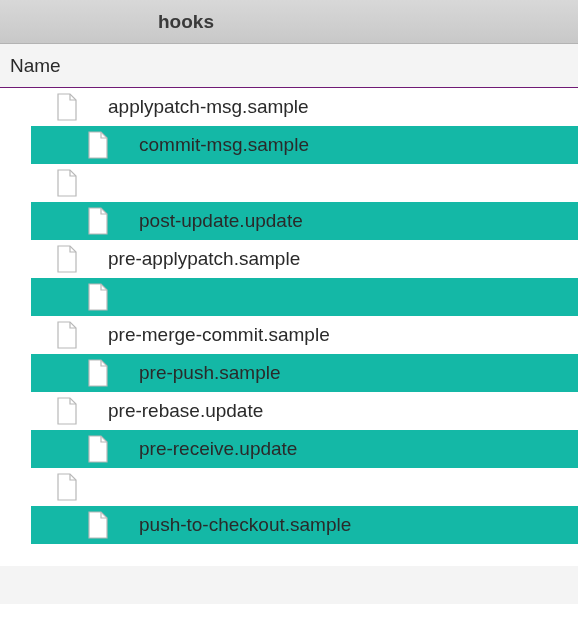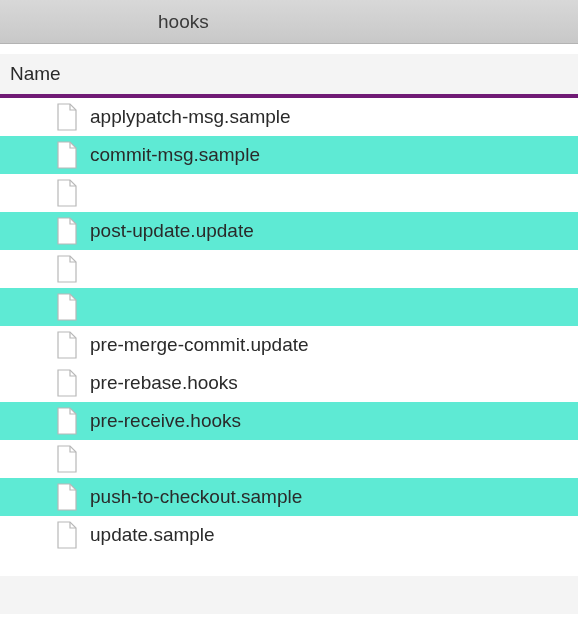--- a/index.html
+++ b/index.html
@@ -20,51 +20,52 @@
     height: 44px;
     background: linear-gradient(to bottom, #d8d8d8, #c8c8c8);
     border-bottom: 1px solid #b3b3b3;
     display: flex;
     align-items: center;
     padding-left: 158px;
   }
   .titlebar-text {
     font-size: 19px;
     color: #3a3a3a;
-    font-weight: 400;
+    font-weight: 700;
   }
   .column-header {
     height: 44px;
     background: #f4f4f4;
-    border-bottom: 4px solid #701a75;
+    border-bottom: 1px solid #701a75;
     display: flex;
     align-items: center;
     padding-left: 10px;
-    margin-top: 10px;
   }
   .column-header-text {
     font-size: 19px;
     color: #2a2a2a;
     font-weight: 400;
   }
   .file-list {
     width: 100%;
   }
   .file-row {
     height: 38px;
     display: flex;
     align-items: center;
     padding-left: 56px;
     cursor: default;
+    gap: 18px;
   }
   .file-row.even {
     background: #ffffff;
   }
   .file-row.odd {
-    background: #5eead4;
+    background: #14b8a6;
+    margin-left: 31px;
   }
   .file-icon {
     width: 22px;
     height: 28px;
     margin-right: 12px;
     flex-shrink: 0;
   }
   .file-name {
     font-size: 19px;
     color: #2a2a2a;
@@ -113,63 +114,64 @@
   <path d="M 2 1 L 14 1 L 20 7 L 20 27 L 2 27 Z" fill="#ffffff" stroke="#b8b8b8" stroke-width="1.2"></path>
   <path d="M 14 1 L 14 7 L 20 7" fill="none" stroke="#b8b8b8" stroke-width="1.2"></path>
 </svg></span>
       <span class="file-name">post-update.update</span>
     </div>
     <div class="file-row even">
       <span class="file-icon"><svg viewBox="0 0 22 28" xmlns="http://www.w3.org/2000/svg">
   <path d="M 2 1 L 14 1 L 20 7 L 20 27 L 2 27 Z" fill="#ffffff" stroke="#b8b8b8" stroke-width="1.2"></path>
   <path d="M 14 1 L 14 7 L 20 7" fill="none" stroke="#b8b8b8" stroke-width="1.2"></path>
 </svg></span>
+      <span class="file-name">pre-applypatch.sample</span>
     </div>
     <div class="file-row odd">
       <span class="file-icon"><svg viewBox="0 0 22 28" xmlns="http://www.w3.org/2000/svg">
   <path d="M 2 1 L 14 1 L 20 7 L 20 27 L 2 27 Z" fill="#ffffff" stroke="#b8b8b8" stroke-width="1.2"></path>
   <path d="M 14 1 L 14 7 L 20 7" fill="none" stroke="#b8b8b8" stroke-width="1.2"></path>
 </svg></span>
     </div>
     <div class="file-row even">
       <span class="file-icon"><svg viewBox="0 0 22 28" xmlns="http://www.w3.org/2000/svg">
   <path d="M 2 1 L 14 1 L 20 7 L 20 27 L 2 27 Z" fill="#ffffff" stroke="#b8b8b8" stroke-width="1.2"></path>
   <path d="M 14 1 L 14 7 L 20 7" fill="none" stroke="#b8b8b8" stroke-width="1.2"></path>
 </svg></span>
-      <span class="file-name">pre-merge-commit.update</span>
+      <span class="file-name">pre-merge-commit.sample</span>
+    </div>
+    <div class="file-row odd">
+      <span class="file-icon"><svg viewBox="0 0 22 28" xmlns="http://www.w3.org/2000/svg">
+  <path d="M 2 1 L 14 1 L 20 7 L 20 27 L 2 27 Z" fill="#ffffff" stroke="#b8b8b8" stroke-width="1.2"></path>
+  <path d="M 14 1 L 14 7 L 20 7" fill="none" stroke="#b8b8b8" stroke-width="1.2"></path>
+</svg></span>
+      <span class="file-name">pre-push.sample</span>
     </div>
     <div class="file-row even">
       <span class="file-icon"><svg viewBox="0 0 22 28" xmlns="http://www.w3.org/2000/svg">
   <path d="M 2 1 L 14 1 L 20 7 L 20 27 L 2 27 Z" fill="#ffffff" stroke="#b8b8b8" stroke-width="1.2"></path>
   <path d="M 14 1 L 14 7 L 20 7" fill="none" stroke="#b8b8b8" stroke-width="1.2"></path>
 </svg></span>
-      <span class="file-name">pre-rebase.hooks</span>
+      <span class="file-name">pre-rebase.update</span>
     </div>
     <div class="file-row odd">
       <span class="file-icon"><svg viewBox="0 0 22 28" xmlns="http://www.w3.org/2000/svg">
   <path d="M 2 1 L 14 1 L 20 7 L 20 27 L 2 27 Z" fill="#ffffff" stroke="#b8b8b8" stroke-width="1.2"></path>
   <path d="M 14 1 L 14 7 L 20 7" fill="none" stroke="#b8b8b8" stroke-width="1.2"></path>
 </svg></span>
-      <span class="file-name">pre-receive.hooks</span>
+      <span class="file-name">pre-receive.update</span>
     </div>
     <div class="file-row even">
       <span class="file-icon"><svg viewBox="0 0 22 28" xmlns="http://www.w3.org/2000/svg">
   <path d="M 2 1 L 14 1 L 20 7 L 20 27 L 2 27 Z" fill="#ffffff" stroke="#b8b8b8" stroke-width="1.2"></path>
   <path d="M 14 1 L 14 7 L 20 7" fill="none" stroke="#b8b8b8" stroke-width="1.2"></path>
 </svg></span>
     </div>
     <div class="file-row odd">
       <span class="file-icon"><svg viewBox="0 0 22 28" xmlns="http://www.w3.org/2000/svg">
   <path d="M 2 1 L 14 1 L 20 7 L 20 27 L 2 27 Z" fill="#ffffff" stroke="#b8b8b8" stroke-width="1.2"></path>
   <path d="M 14 1 L 14 7 L 20 7" fill="none" stroke="#b8b8b8" stroke-width="1.2"></path>
 </svg></span>
       <span class="file-name">push-to-checkout.sample</span>
     </div>
-    <div class="file-row even">
-      <span class="file-icon"><svg viewBox="0 0 22 28" xmlns="http://www.w3.org/2000/svg">
-  <path d="M 2 1 L 14 1 L 20 7 L 20 27 L 2 27 Z" fill="#ffffff" stroke="#b8b8b8" stroke-width="1.2"></path>
-  <path d="M 14 1 L 14 7 L 20 7" fill="none" stroke="#b8b8b8" stroke-width="1.2"></path>
-</svg></span>
-      <span class="file-name">update.sample</span>
-    </div>
   </div>
 
 <div class="trailing-row"></div>
 
 </body></html>

